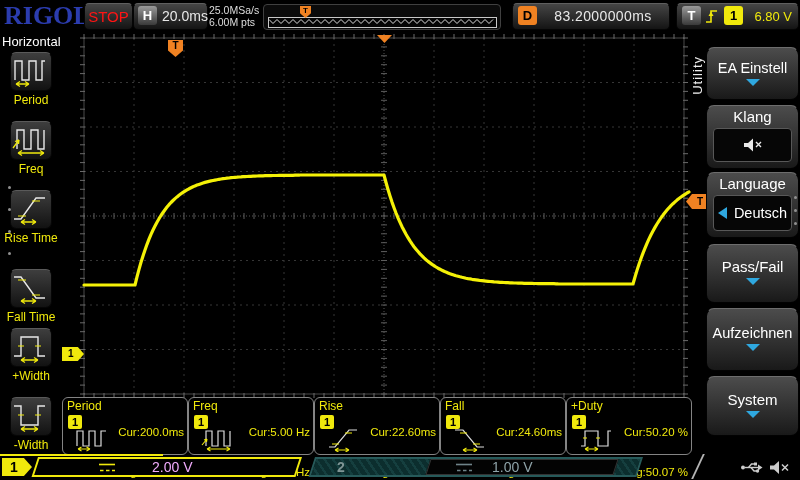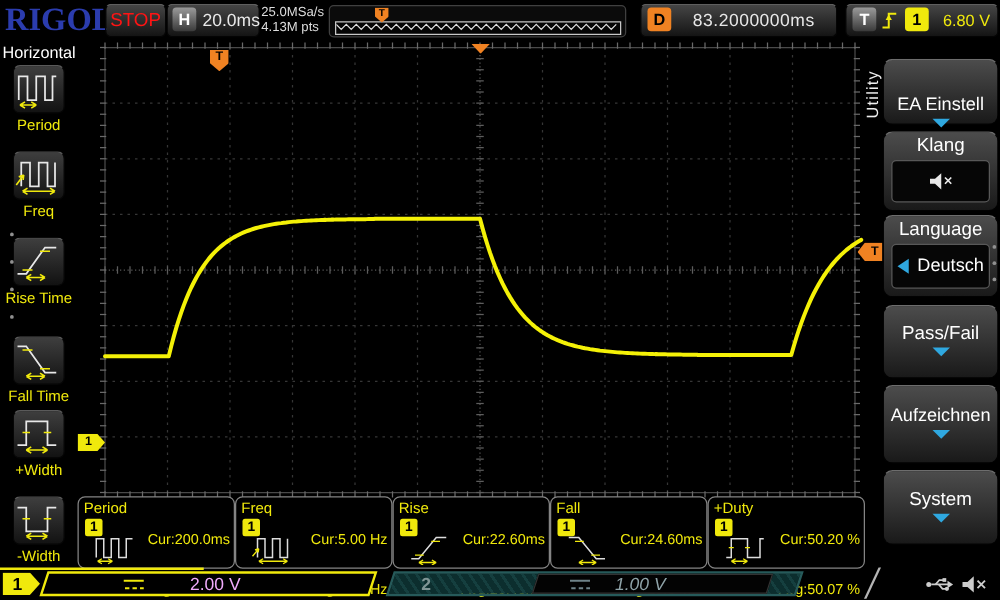--- a/index.html
+++ b/index.html
@@ -90,21 +90,21 @@
             cursor:pointer;}
   #ch1-box{left:38px;top:457px;width:264px;height:20px;border:2px solid #f0e90c;background:#000;
            transform:skewX(-18deg);transform-origin:top left;box-sizing:border-box;}
   #ch1-scale{left:152px;top:459px;color:#f0abfc;font-size:14px;line-height:17px;}
   #ch2-box{left:315px;top:457px;width:328px;height:20px;border:2px solid #265a5a;
            background:repeating-linear-gradient(45deg,#0c2e2e 0 4px,#153f3f 4px 6px);
            transform:skewX(-18deg);transform-origin:top left;box-sizing:border-box;cursor:pointer;}
   #ch2-num{left:337px;top:459px;color:#7f9595;font-weight:bold;font-size:14px;}
   #ch2-inner{left:428px;top:459px;width:188px;height:16px;background:#030303;
              border:1px solid #333;transform:skewX(-18deg);box-sizing:border-box;}
-  #ch2-scale{left:492px;top:459px;color:#8fa3a8;font-size:14px;line-height:17px;font-style:italic;}
+  #ch2-scale{left:492px;top:459px;color:#8fa3a8;font-size:14px;line-height:17px;}
   #bslash{left:697px;top:454px;width:2px;height:25px;background:#b5b5b5;transform:skewX(-25deg);}
   svg{display:block;}
   #scope-svg{position:absolute;left:0;top:0;pointer-events:none;}
 </style>
 </head>
 <body>
 
 <div id="scope">
 
   <svg id="scope-svg" width="800" height="480">
@@ -444,21 +444,21 @@
   <div class="abs" id="logo">RIGOL</div>
   <div class="abs tbtn" id="stop-btn">
     <span>STOP</span>
   </div>
   <div class="abs tbtn" id="hbox">
     <span class="sq-badge gray-badge">H</span>
     <span id="hval">20.0ms</span>
   </div>
   <div class="abs" id="acq">
     <div>25.0MSa/s</div>
-    <div>4.13M pts</div>
+    <div>6.00M pts</div>
   </div>
   <div class="abs" id="preview">
     <div id="preview-inner">
       <svg id="zigzag" width="225" height="7">
           <polyline points="0,1.5 4,5.5 8,1.5 12,5.5 16,1.5 20,5.5 24,1.5 28,5.5 32,1.5 36,5.5 40,1.5 44,5.5 48,1.5 52,5.5 56,1.5 60,5.5 64,1.5 68,5.5 72,1.5 76,5.5 80,1.5 84,5.5 88,1.5 92,5.5 96,1.5 100,5.5 104,1.5 108,5.5 112,1.5 116,5.5 120,1.5 124,5.5 128,1.5 132,5.5 136,1.5 140,5.5 144,1.5 148,5.5 152,1.5 156,5.5 160,1.5 164,5.5 168,1.5 172,5.5 176,1.5 180,5.5 184,1.5 188,5.5 192,1.5 196,5.5 200,1.5 204,5.5 208,1.5 212,5.5 216,1.5 220,5.5 224,1.5" fill="none" stroke="#ddd" stroke-width="1"></polyline>
         </svg>
     </div>
     <div id="mini-tflag">T</div>
   </div>
   <div class="abs tbtn" id="dbox">
@@ -548,21 +548,21 @@
   <div class="dot" style="left:8px;top:252px"></div>
 
   <div class="abs" id="t-flag-top">T</div>
   <div class="abs" id="trig-pos-tri"></div>
   <div class="abs" id="trig-level-flag">T</div>
   <div class="abs" id="ch1-flag">1</div>
 
   <div class="abs" id="utility-tab">Utility</div>
 
   <div class="rbtn" style="top:47px;height:51px">
-    <div class="rlabel" style="padding-top:28px">EA Einstell</div>
+    <div class="rlabel" style="padding-top:12px">EA Einstell</div>
     <div class="tri-down"></div>
   </div>
 
   <div class="rbtn" style="top:105px;height:62px">
     <div class="rlabel" style="padding-top:2px;font-size:15px">Klang</div>
     <div class="rinner">
       <svg width="22" height="16">
         <polygon points="2,6 6,6 11,1.5 11,14.5 6,10 2,10" fill="#e8e8e8"></polygon>
         <path d="M14,5 l5,5 M19,5 l-5,5" stroke="#e8e8e8" stroke-width="1.4"></path>
       </svg>

